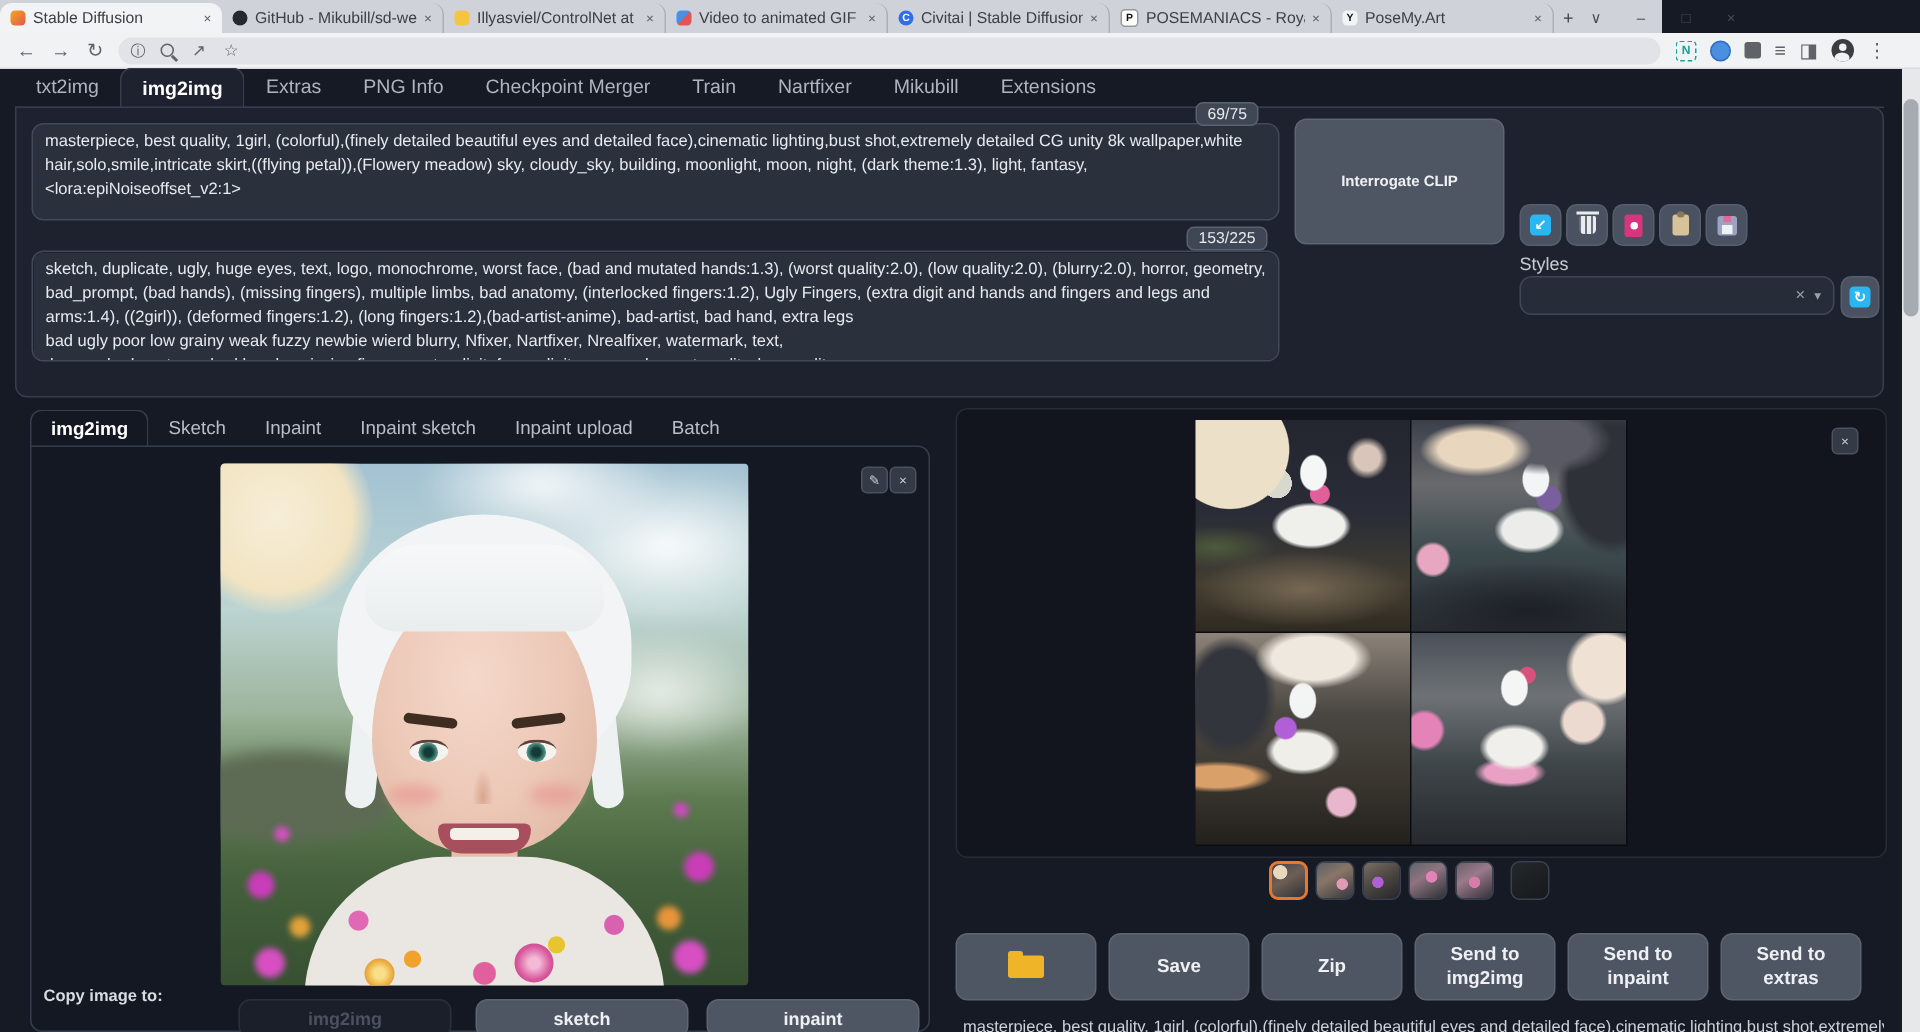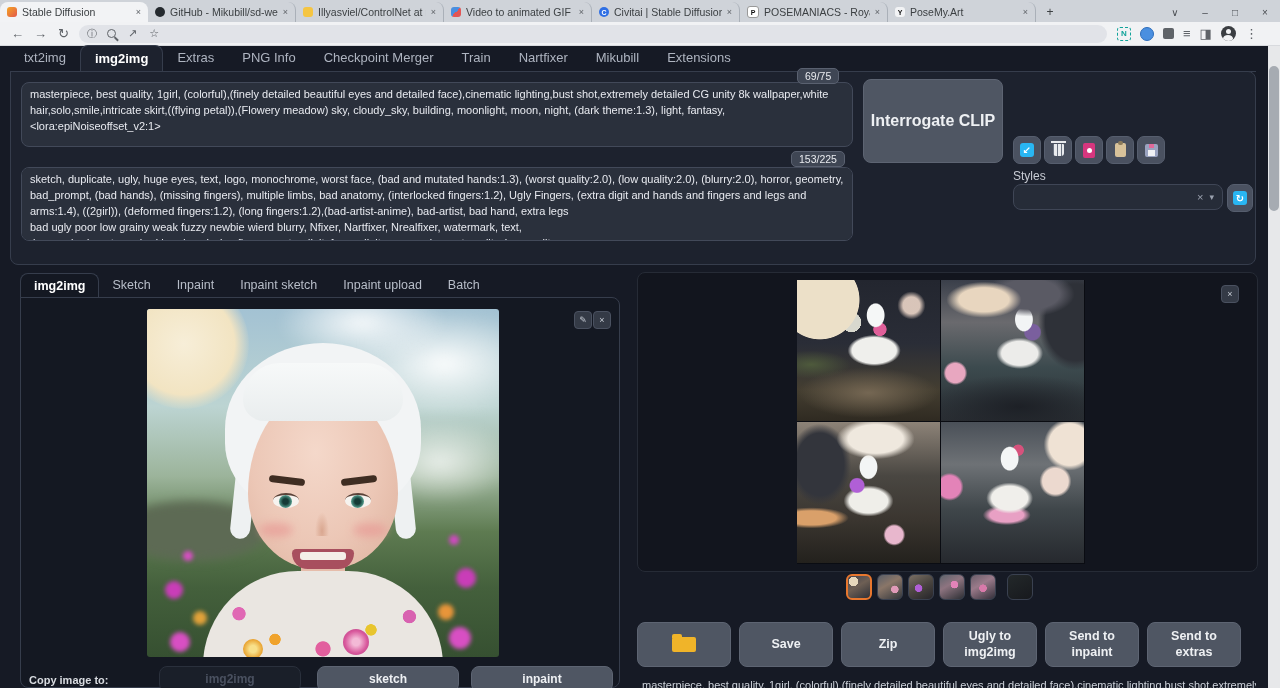--- a/index.html
+++ b/index.html
@@ -1,20 +1,20 @@
 <!DOCTYPE html>
 <html><head>
 <meta charset="utf-8">
 <style>
   html,body{margin:0;padding:0}
   body{width:1280px;height:688px;overflow:hidden;position:relative;background:#161a25;
        font-family:"Liberation Sans","DejaVu Sans",sans-serif;-webkit-font-smoothing:antialiased}
 
   
-  #tabstrip{position:absolute;left:0;top:0;width:1280px;height:22px;background:#cfd3d9;display:flex;align-items:flex-end}
+  #tabstrip{position:absolute;left:0;top:0;width:1108px;height:22px;background:#cfd3d9;display:flex;align-items:flex-end}
   .tab{height:20px;box-sizing:border-box;display:flex;align-items:center;gap:5px;padding:0 7px;width:148px;
        font-size:10.5px;color:#3c4043;border-radius:8px 8px 0 0;position:relative;flex:none;cursor:pointer}
   .tab.active{background:#f2f3f5}
   .tab:not(.active){border-right:1px solid #aab0b8}
   .tab .ttl{flex:1;overflow:hidden;white-space:nowrap}
   .tab .tx{font-size:9px;color:#5f6368;flex:none}
   .favicon{width:10px;height:10px;border-radius:3px;flex:none;display:flex;align-items:center;justify-content:center;
            font-size:7px;font-weight:bold;color:#fff}
   .fv-sd{background:linear-gradient(135deg,#f5a623,#e2574c)}
   .fv-gh{background:#24292e;border-radius:50%}
@@ -56,21 +56,21 @@
 
   #toppanel{position:absolute;left:10px;top:71px;width:1246px;height:194px;background:#1d222e;
             border:1px solid #363d4c;border-radius:0 8px 8px 8px;box-sizing:border-box}
   textarea.prompt{position:absolute;background:#2a303c;border:1px solid #424959;border-radius:8px;color:#e8eaf0;
             font-size:11px;line-height:1.45;padding:4px 8px;resize:none;font-family:"Liberation Sans","DejaVu Sans",sans-serif;
             box-sizing:border-box;outline:none;scrollbar-width:none}
   textarea.prompt::-webkit-scrollbar{display:none}
   .counter{position:absolute;background:#3f4654;border:1px solid #5a6170;border-radius:5px;color:#e8eaee;
            font-size:10.5px;padding:1px 7px;z-index:5}
   .btn-gray{background:#4f5663;border:1px solid #5d6472;border-radius:8px;color:#eef0f3;display:flex;align-items:center;
-            justify-content:center;font-size:16px;font-weight:600;cursor:pointer;box-sizing:border-box;text-align:center}
+            justify-content:center;font-size:10px;font-weight:600;cursor:pointer;box-sizing:border-box;text-align:center}
   #generate{position:absolute;left:1002px;top:7px;width:234px;height:50px;background:linear-gradient(#f08332,#e96f16);
             border:1px solid #d96410;border-radius:8px;color:#fff;font-size:14px;font-weight:bold;display:flex;
             align-items:center;justify-content:center;cursor:pointer}
   .util-btn{position:absolute;top:64px;width:26px;height:26px;background:#4a5160;border:1px solid #565e6e;border-radius:7px;
             display:flex;align-items:center;justify-content:center;cursor:pointer}
   .sq-cyan{width:14px;height:14px;background:#29b6f2;border-radius:3px;color:#fff;font-size:10px;display:flex;
            align-items:center;justify-content:center;font-weight:bold}
   .g-trash{width:11px;height:12px;background:#e9ebee;border-radius:1px 1px 3px 3px;position:relative;
            background-image:repeating-linear-gradient(90deg,#6a7280 0 1px,transparent 1px 4px)}
   .g-trash::before{content:"";position:absolute;left:-2px;top:-3px;width:15px;height:2px;background:#e9ebee}
@@ -94,21 +94,21 @@
 
   
   #subtabs{position:absolute;left:20px;top:272px;display:flex;align-items:flex-end;height:26px}
   .stab{padding:5px 13px 6px;font-size:12.5px;color:#b8bec9;cursor:pointer;white-space:nowrap}
   .stab.active{color:#fff;font-weight:bold;background:#141822;border:1px solid #363d4c;border-bottom:none;
                border-radius:8px 8px 0 0;margin-bottom:-1px}
   #leftpanel{position:absolute;left:20px;top:297px;width:600px;height:391px;background:#141822;border:1px solid #363d4c;
              border-radius:0 8px 8px 8px;box-sizing:border-box}
   .mini-btn{position:absolute;width:16px;height:16px;background:#343a46;border:1px solid #4a5160;border-radius:4px;
             color:#c6cbd4;font-size:9px;display:flex;align-items:center;justify-content:center;cursor:pointer}
-  #copylabel{position:absolute;left:8px;top:376px;font-size:11px;font-weight:bold;color:#d8dbe0}
+  #copylabel{position:absolute;left:8px;top:360px;font-size:11px;font-weight:bold;color:#d8dbe0}
   .copybtn{position:absolute;top:368px;width:142px;height:26px;font-size:12px}
   .copybtn.disabled{background:#1a1f29;border:1px solid #2a303c;color:#4a5160;cursor:default}
 
   
   #portrait{position:absolute;left:126px;top:11px;width:352px;height:348px;border-radius:3px;overflow:hidden;cursor:pointer}
   #portrait *{position:absolute}
   .p-sky{inset:0;background:linear-gradient(180deg,#a3c2d3 0%,#bcd4d2 28%,#9cb49b 48%,#5e7b51 64%,#44603c 80%,#365031 100%)}
   .p-moon{left:-28px;top:-30px;width:130px;height:130px;border-radius:50%;
           background:radial-gradient(circle,#f7eed8 0%,#f2e4c2 55%,rgba(242,228,194,0) 72%)}
   .p-cloud{border-radius:50%;filter:blur(6px);background:radial-gradient(ellipse,rgba(255,255,255,.95) 0%,rgba(255,255,255,0) 70%)}
@@ -403,20 +403,20 @@
   <div class="thumb th4"></div>
   <div class="thumb th5"></div>
   <div class="thumb th6"></div>
 </div>
 
 <div class="btn-gray galbtn" style="left:637px">
   <span class="g-folder"></span>
 </div>
 <div class="btn-gray galbtn" style="left:739px">Save</div>
 <div class="btn-gray galbtn" style="left:841px">Zip</div>
-<div class="btn-gray galbtn" style="left:943px">Ugly to img2img</div>
+<div class="btn-gray galbtn" style="left:943px">Send to img2img</div>
 <div class="btn-gray galbtn" style="left:1045px">Send to inpaint</div>
 <div class="btn-gray galbtn" style="left:1147px">Send to extras</div>
 
 <div id="infotext">masterpiece, best quality, 1girl, (colorful),(finely detailed beautiful eyes and detailed face),cinematic lighting,bust shot,extremely detailed CG</div>
 
 <div id="sbtrack"></div>
 <div id="sbthumb"></div>
 
 </body></html>

